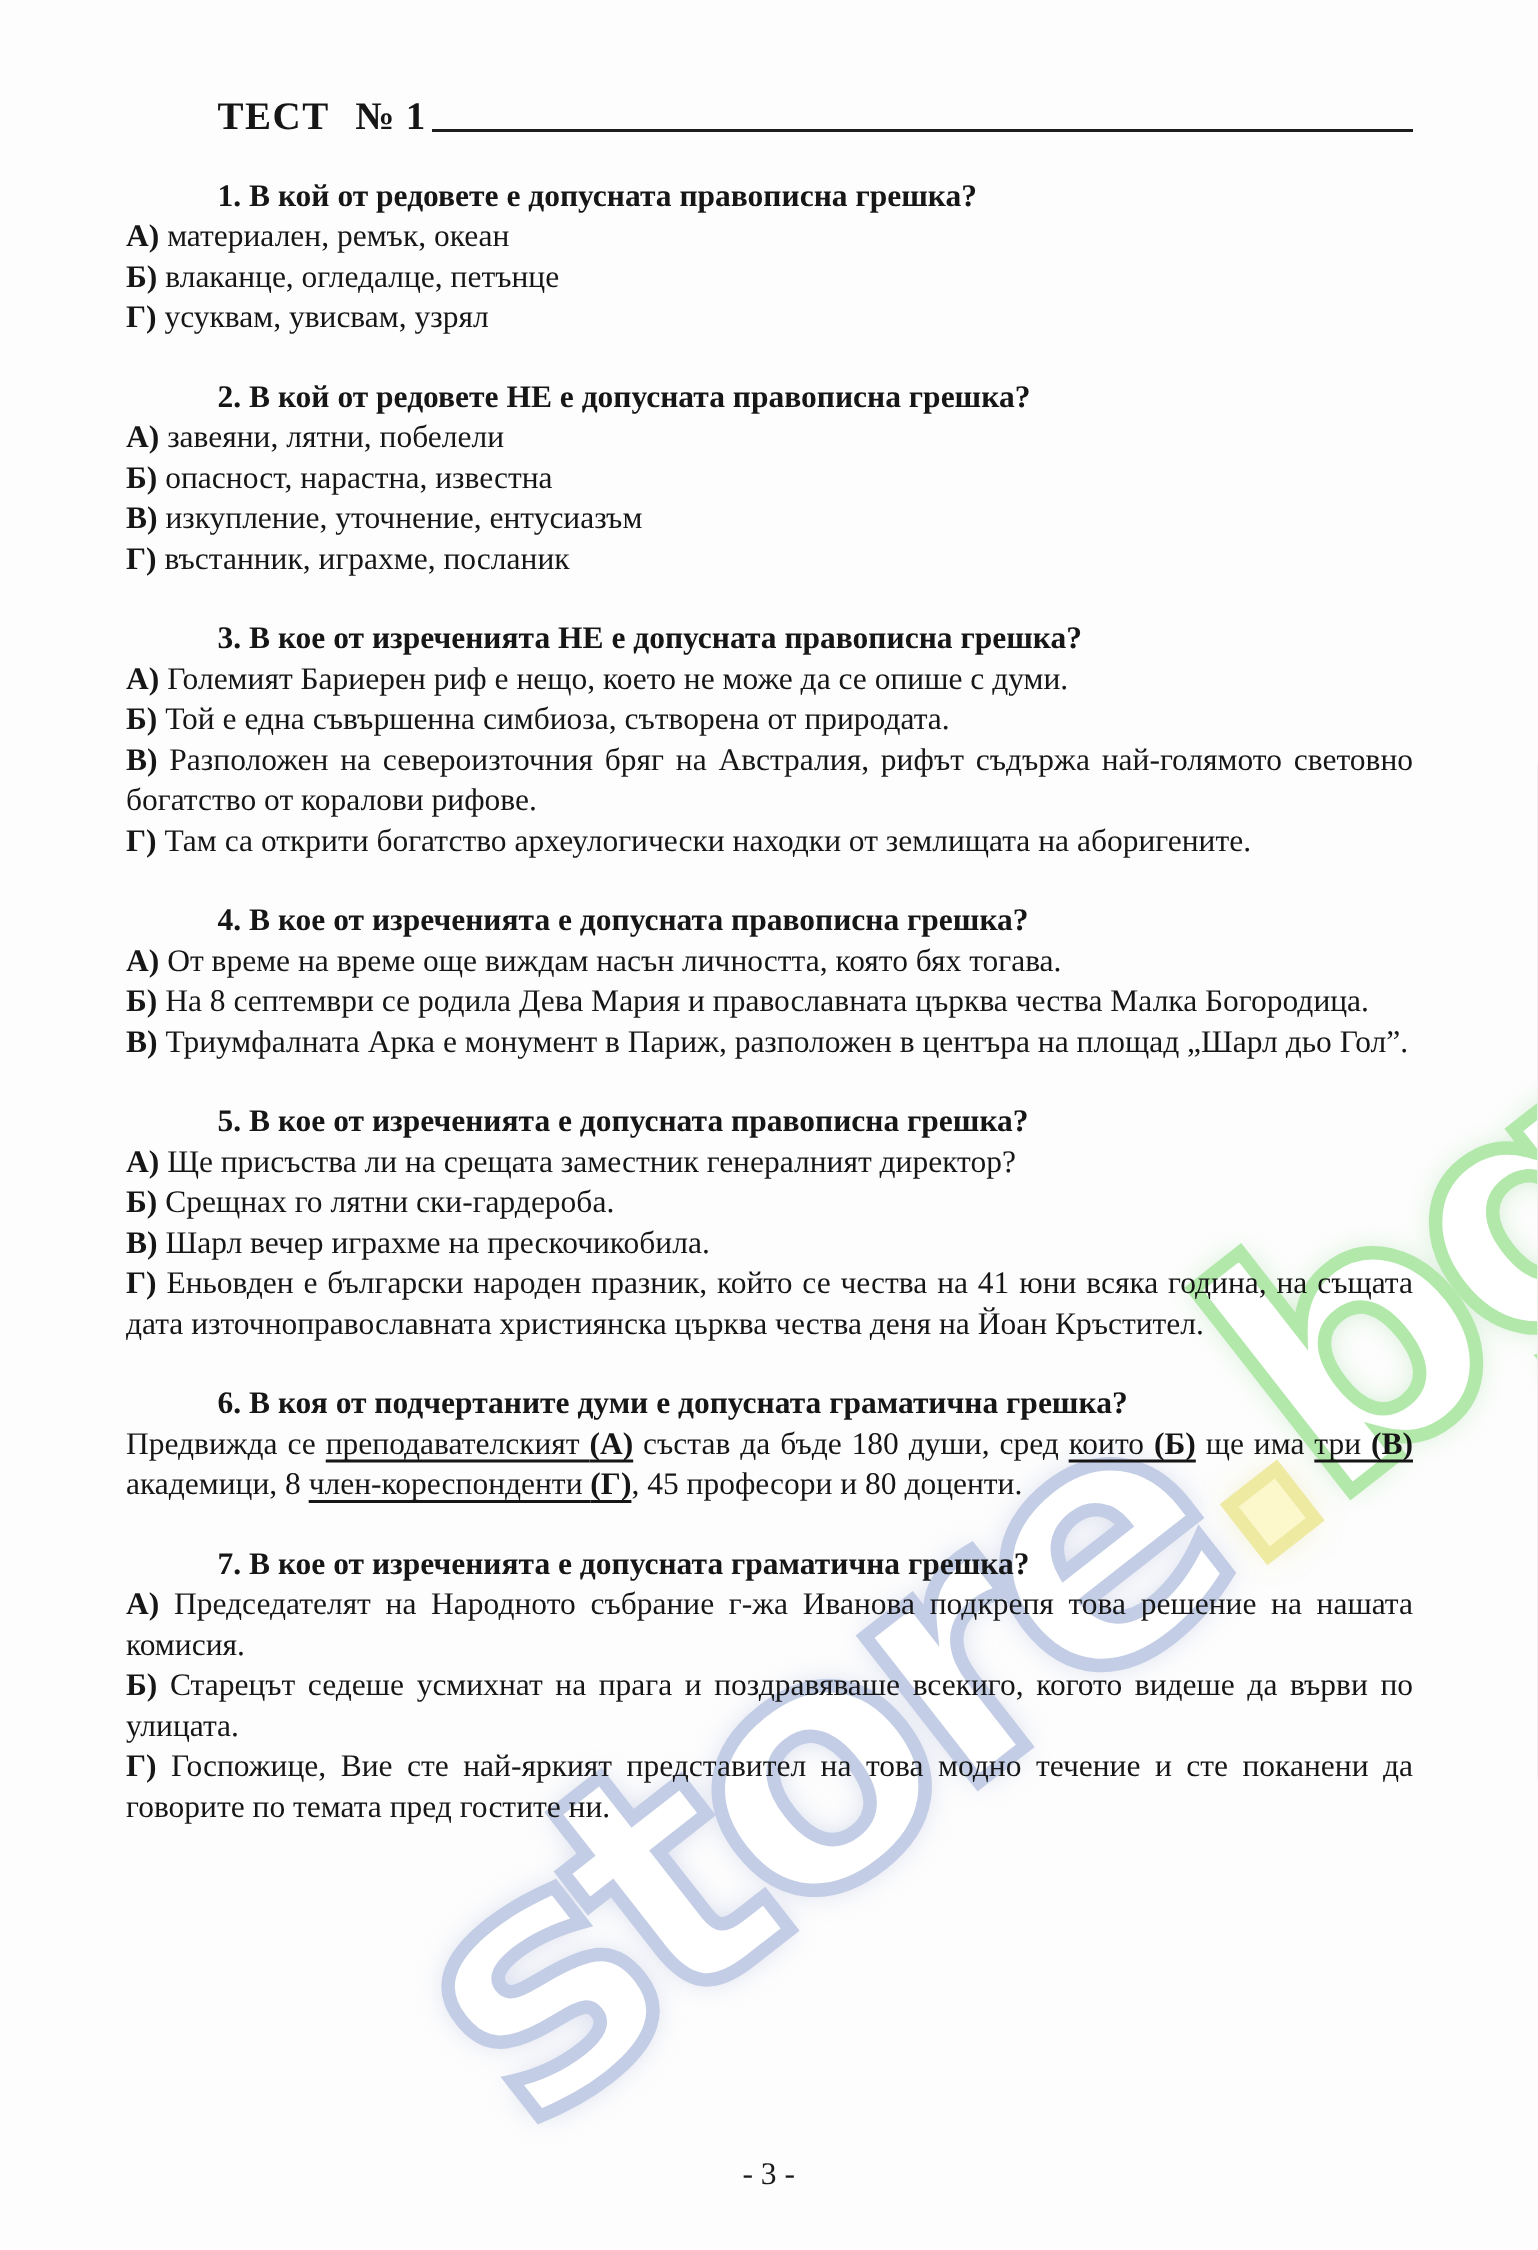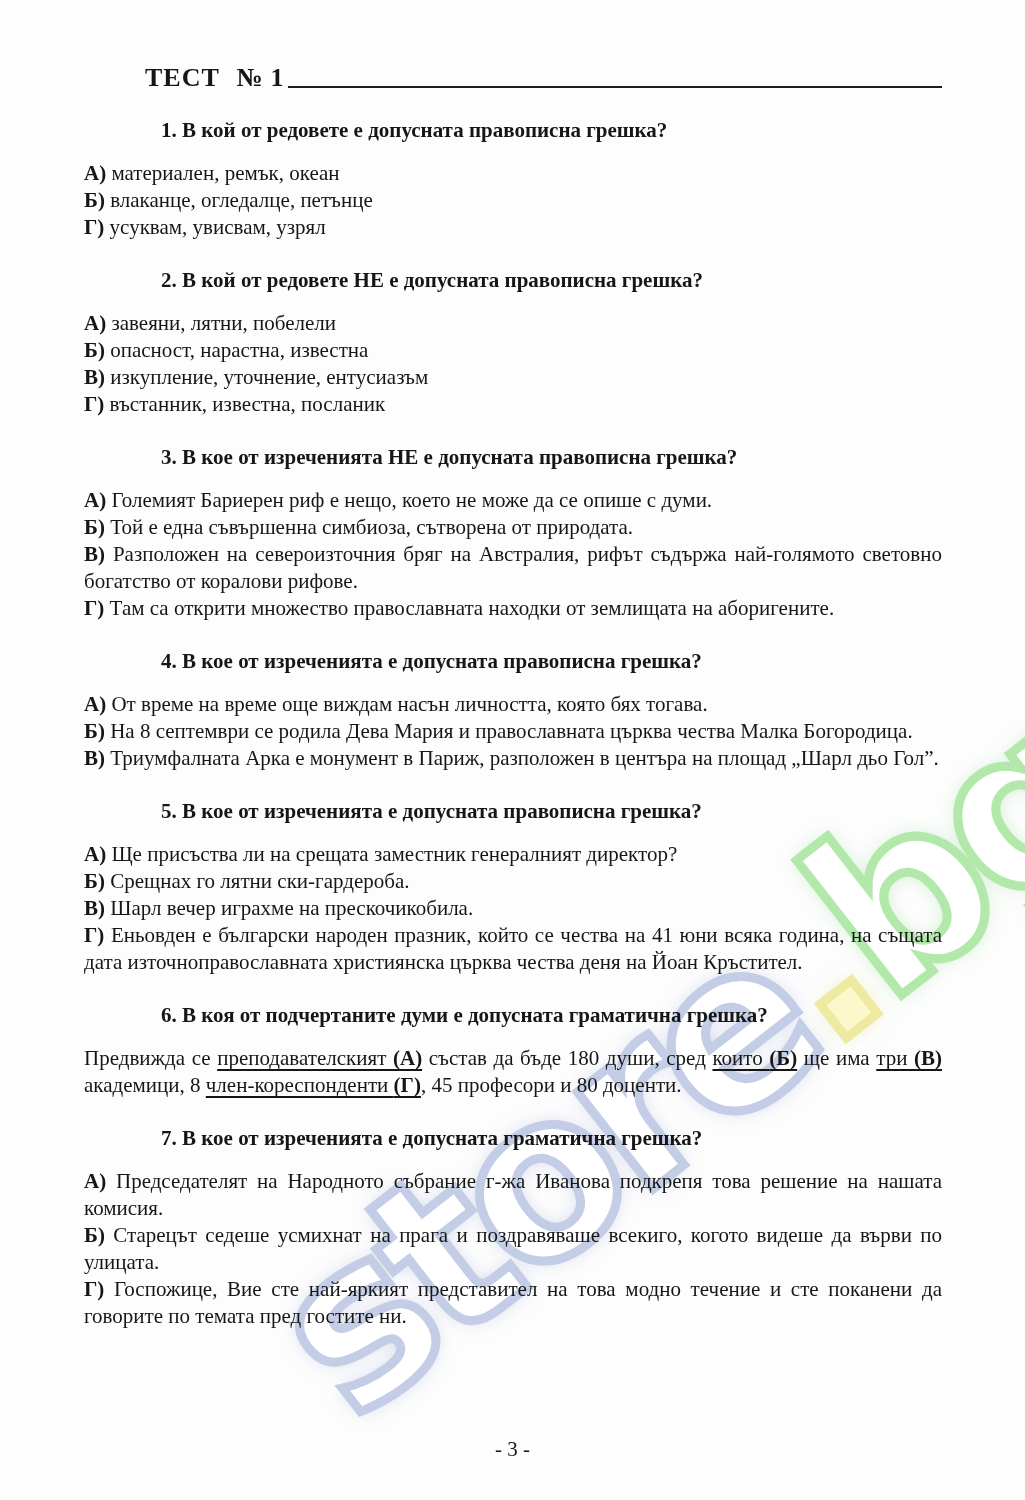--- a/index.html
+++ b/index.html
@@ -7,21 +7,21 @@
     position:relative; width:1025px; height:1500px; margin:0 auto;
     background:#fdfdfd; overflow:hidden;
     font-family:"Liberation Serif","DejaVu Serif",serif; color:#161616;
   }
   .content { position:relative; z-index:1; padding:64px 83px 0 84px; font-size:21px; line-height:27px; }
   .title-row { display:flex; font-weight:bold; font-size:26px; }
   .title-text { padding-left:61px; letter-spacing:1px; }
   .title-num { margin-left:17px; letter-spacing:0.5px; }
   .title-line { flex:1; align-self:flex-end; border-bottom:2.5px solid #1d1d1d; margin:0 0 3px 4px; }
   .q { margin-top:26px; }
-  .qh { margin:16px; font-weight:bold; text-indent:61px; }
+  .qh { margin:0; font-weight:bold; text-indent:61px; }
   p.op, p.body-text { margin:0; text-align:justify; }
   .ol { font-weight:bold; }
   .u { text-decoration:underline; text-decoration-thickness:2px; text-underline-offset:3.5px; }
   .b { font-weight:bold; }
   .page-number { position:absolute; z-index:1; bottom:38px; left:0; width:100%; text-align:center; font-size:21px; color:#1a1a1a; }
   .watermark {
     position:absolute; z-index:0; left:305px; top:1250px;
     transform:rotate(-38deg); transform-origin:0 50%;
     font-family:"DejaVu Sans",sans-serif; font-weight:700; font-size:225px;
     line-height:1; letter-spacing:-0.05em; white-space:nowrap; user-select:none;
@@ -50,29 +50,29 @@
       <p class="op"><b class="ol">А)</b> <span>материален, ремък, океан</span></p>
       <p class="op"><b class="ol">Б)</b> <span>влаканце, огледалце, петънце</span></p>
       <p class="op"><b class="ol">Г)</b> <span>усуквам, увисвам, узрял</span></p>
     </section>
 
     <section class="q">
       <p class="qh">2. В кой от редовете НЕ е допусната правописна грешка?</p>
       <p class="op"><b class="ol">А)</b> <span>завеяни, лятни, побелели</span></p>
       <p class="op"><b class="ol">Б)</b> <span>опасност, нарастна, известна</span></p>
       <p class="op"><b class="ol">В)</b> <span>изкупление, уточнение, ентусиазъм</span></p>
-      <p class="op"><b class="ol">Г)</b> <span>въстанник, известна, посланик</span></p>
+      <p class="op"><b class="ol">Г)</b> <span>въстанник, играхме, посланик</span></p>
     </section>
 
     <section class="q">
       <p class="qh">3. В кое от изреченията НЕ е допусната правописна грешка?</p>
       <p class="op"><b class="ol">А)</b> <span>Големият Бариерен риф е нещо, което не може да се опише с думи.</span></p>
       <p class="op"><b class="ol">Б)</b> <span>Той е една съвършенна симбиоза, сътворена от природата.</span></p>
       <p class="op"><b class="ol">В)</b> <span>Разположен на североизточния бряг на Австралия, рифът съдържа най-голямото световно богатство от коралови рифове.</span></p>
-      <p class="op"><b class="ol">Г)</b> <span>Там са открити множество православната находки от землищата на аборигените.</span></p>
+      <p class="op"><b class="ol">Г)</b> <span>Там са открити богатство археулогически находки от землищата на аборигените.</span></p>
     </section>
 
     <section class="q">
       <p class="qh">4. В кое от изреченията е допусната правописна грешка?</p>
       <p class="op"><b class="ol">А)</b> <span>От време на време още виждам насън личността, която бях тогава.</span></p>
       <p class="op"><b class="ol">Б)</b> <span>На 8 септември се родила Дева Мария и православната църква чества Малка Богородица.</span></p>
       <p class="op"><b class="ol">В)</b> <span>Триумфалната Арка е монумент в Париж, разположен в центъра на площад „Шарл дьо Гол”.</span></p>
     </section>
 
     <section class="q">

